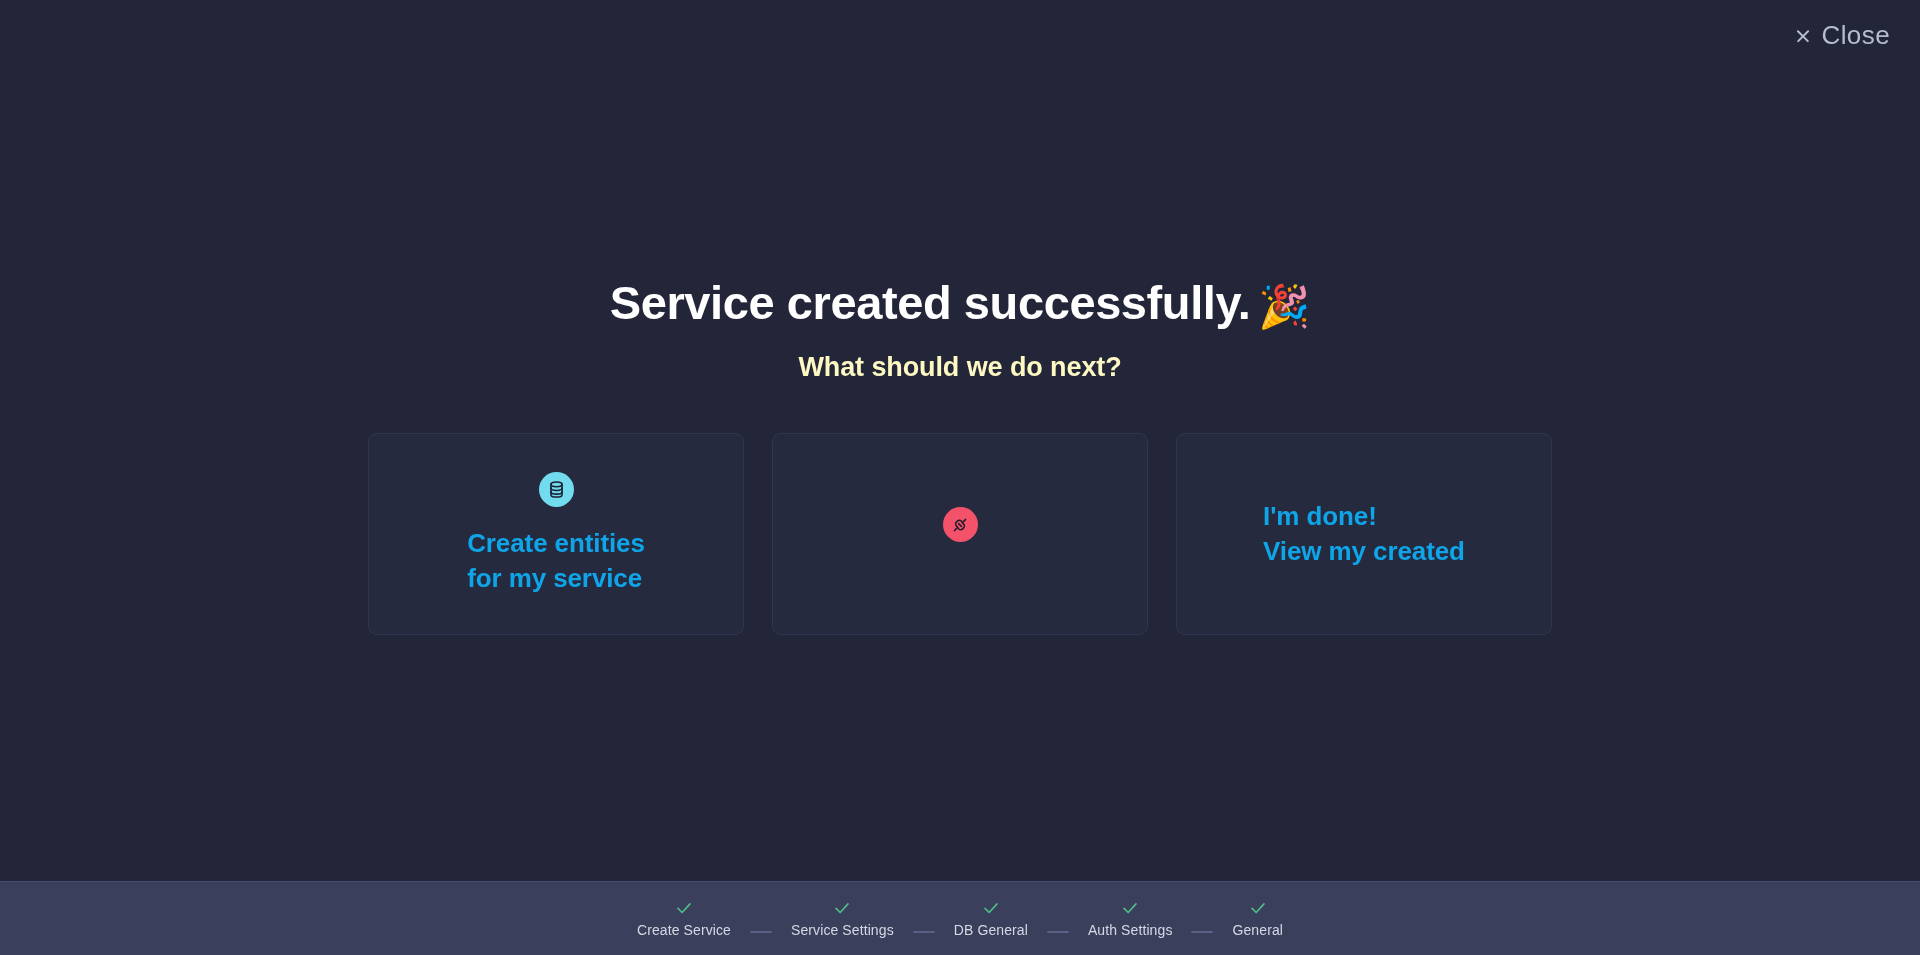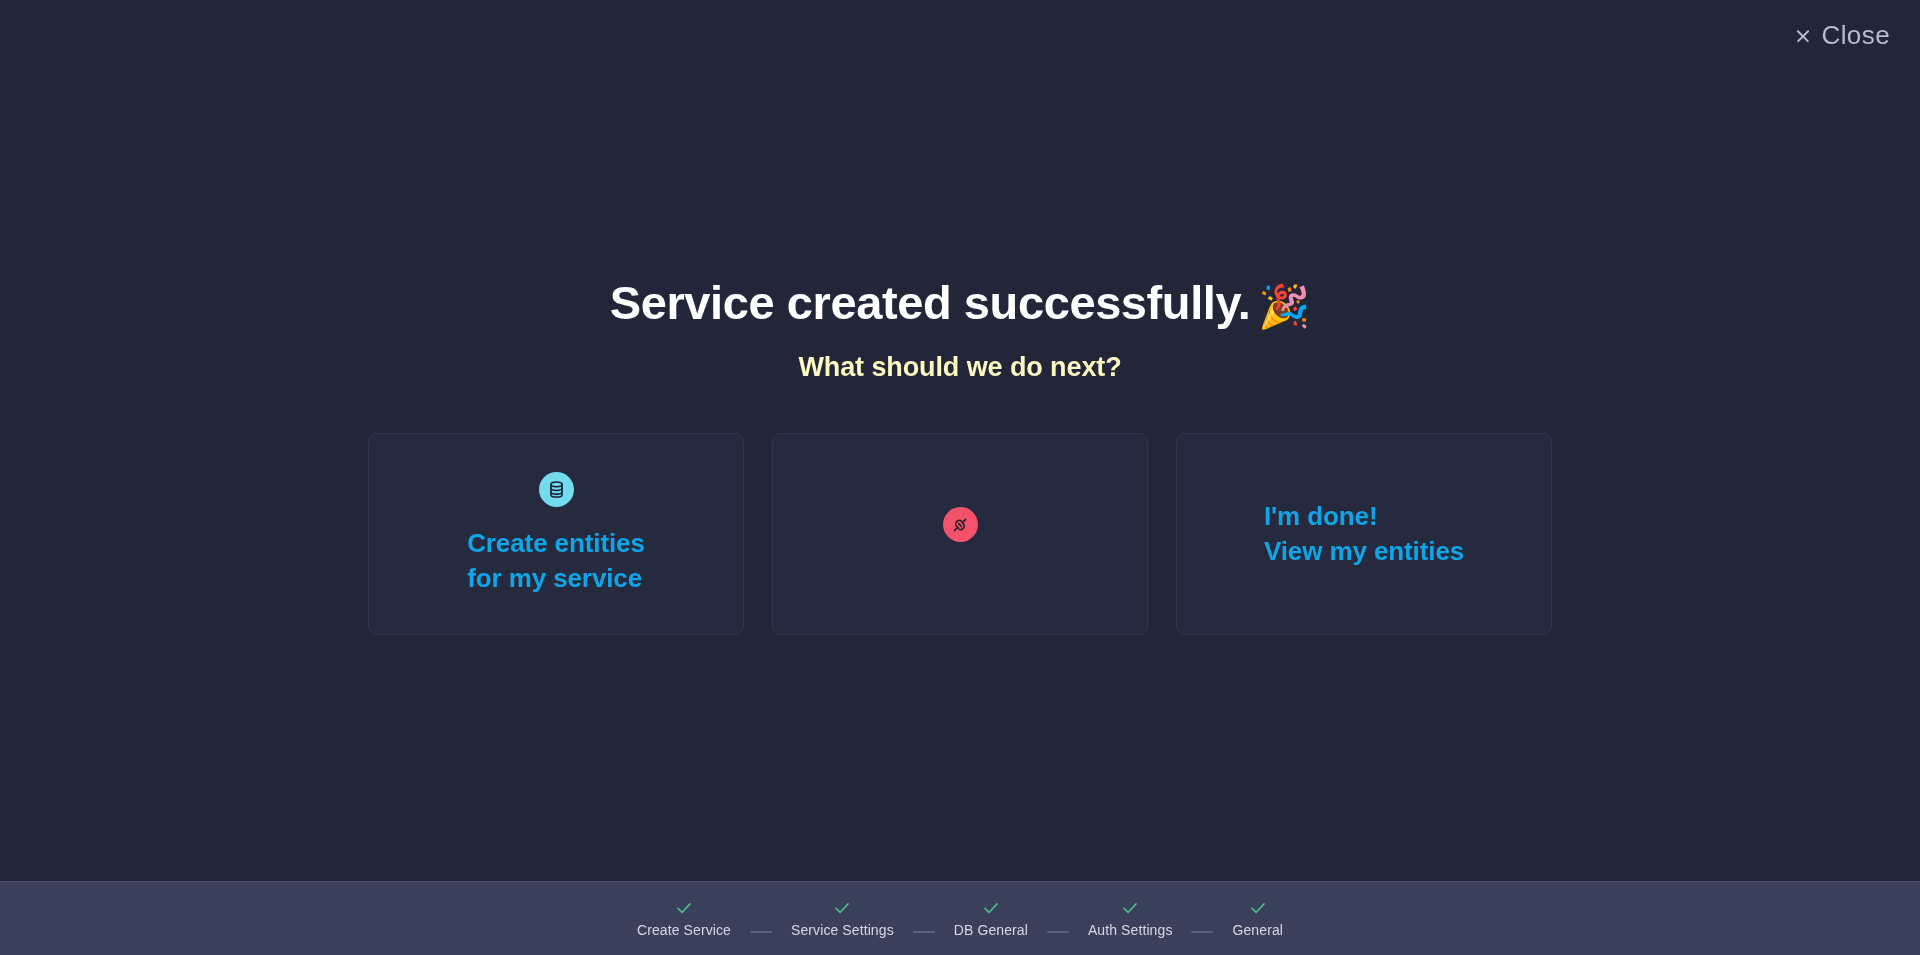--- a/index.html
+++ b/index.html
@@ -219,21 +219,21 @@
           <path d="M9 15l-1.8-1.8a3.5 3.5 0 0 1 0-5l1.4-1.4a3.5 3.5 0 0 1 5 0L15.4 8.6"></path>
           <path d="M15 9l1.8 1.8a3.5 3.5 0 0 1 0 5l-1.4 1.4a3.5 3.5 0 0 1-5 0L8.6 15.4"></path>
           <path d="M10.2 10.2l3.6 3.6"></path>
         </svg>
       </span>
     </div>
 
     <div class="option-card">
       <div class="card-label">
         <span>I'm done!</span><br>
-        <span>View my entities</span>
+        <span>View my created</span>
       </div>
     </div>
 
   </div>
 </div>
 
 <div id="stepper-bar">
   <div id="stepper">
 
     <div class="step">

